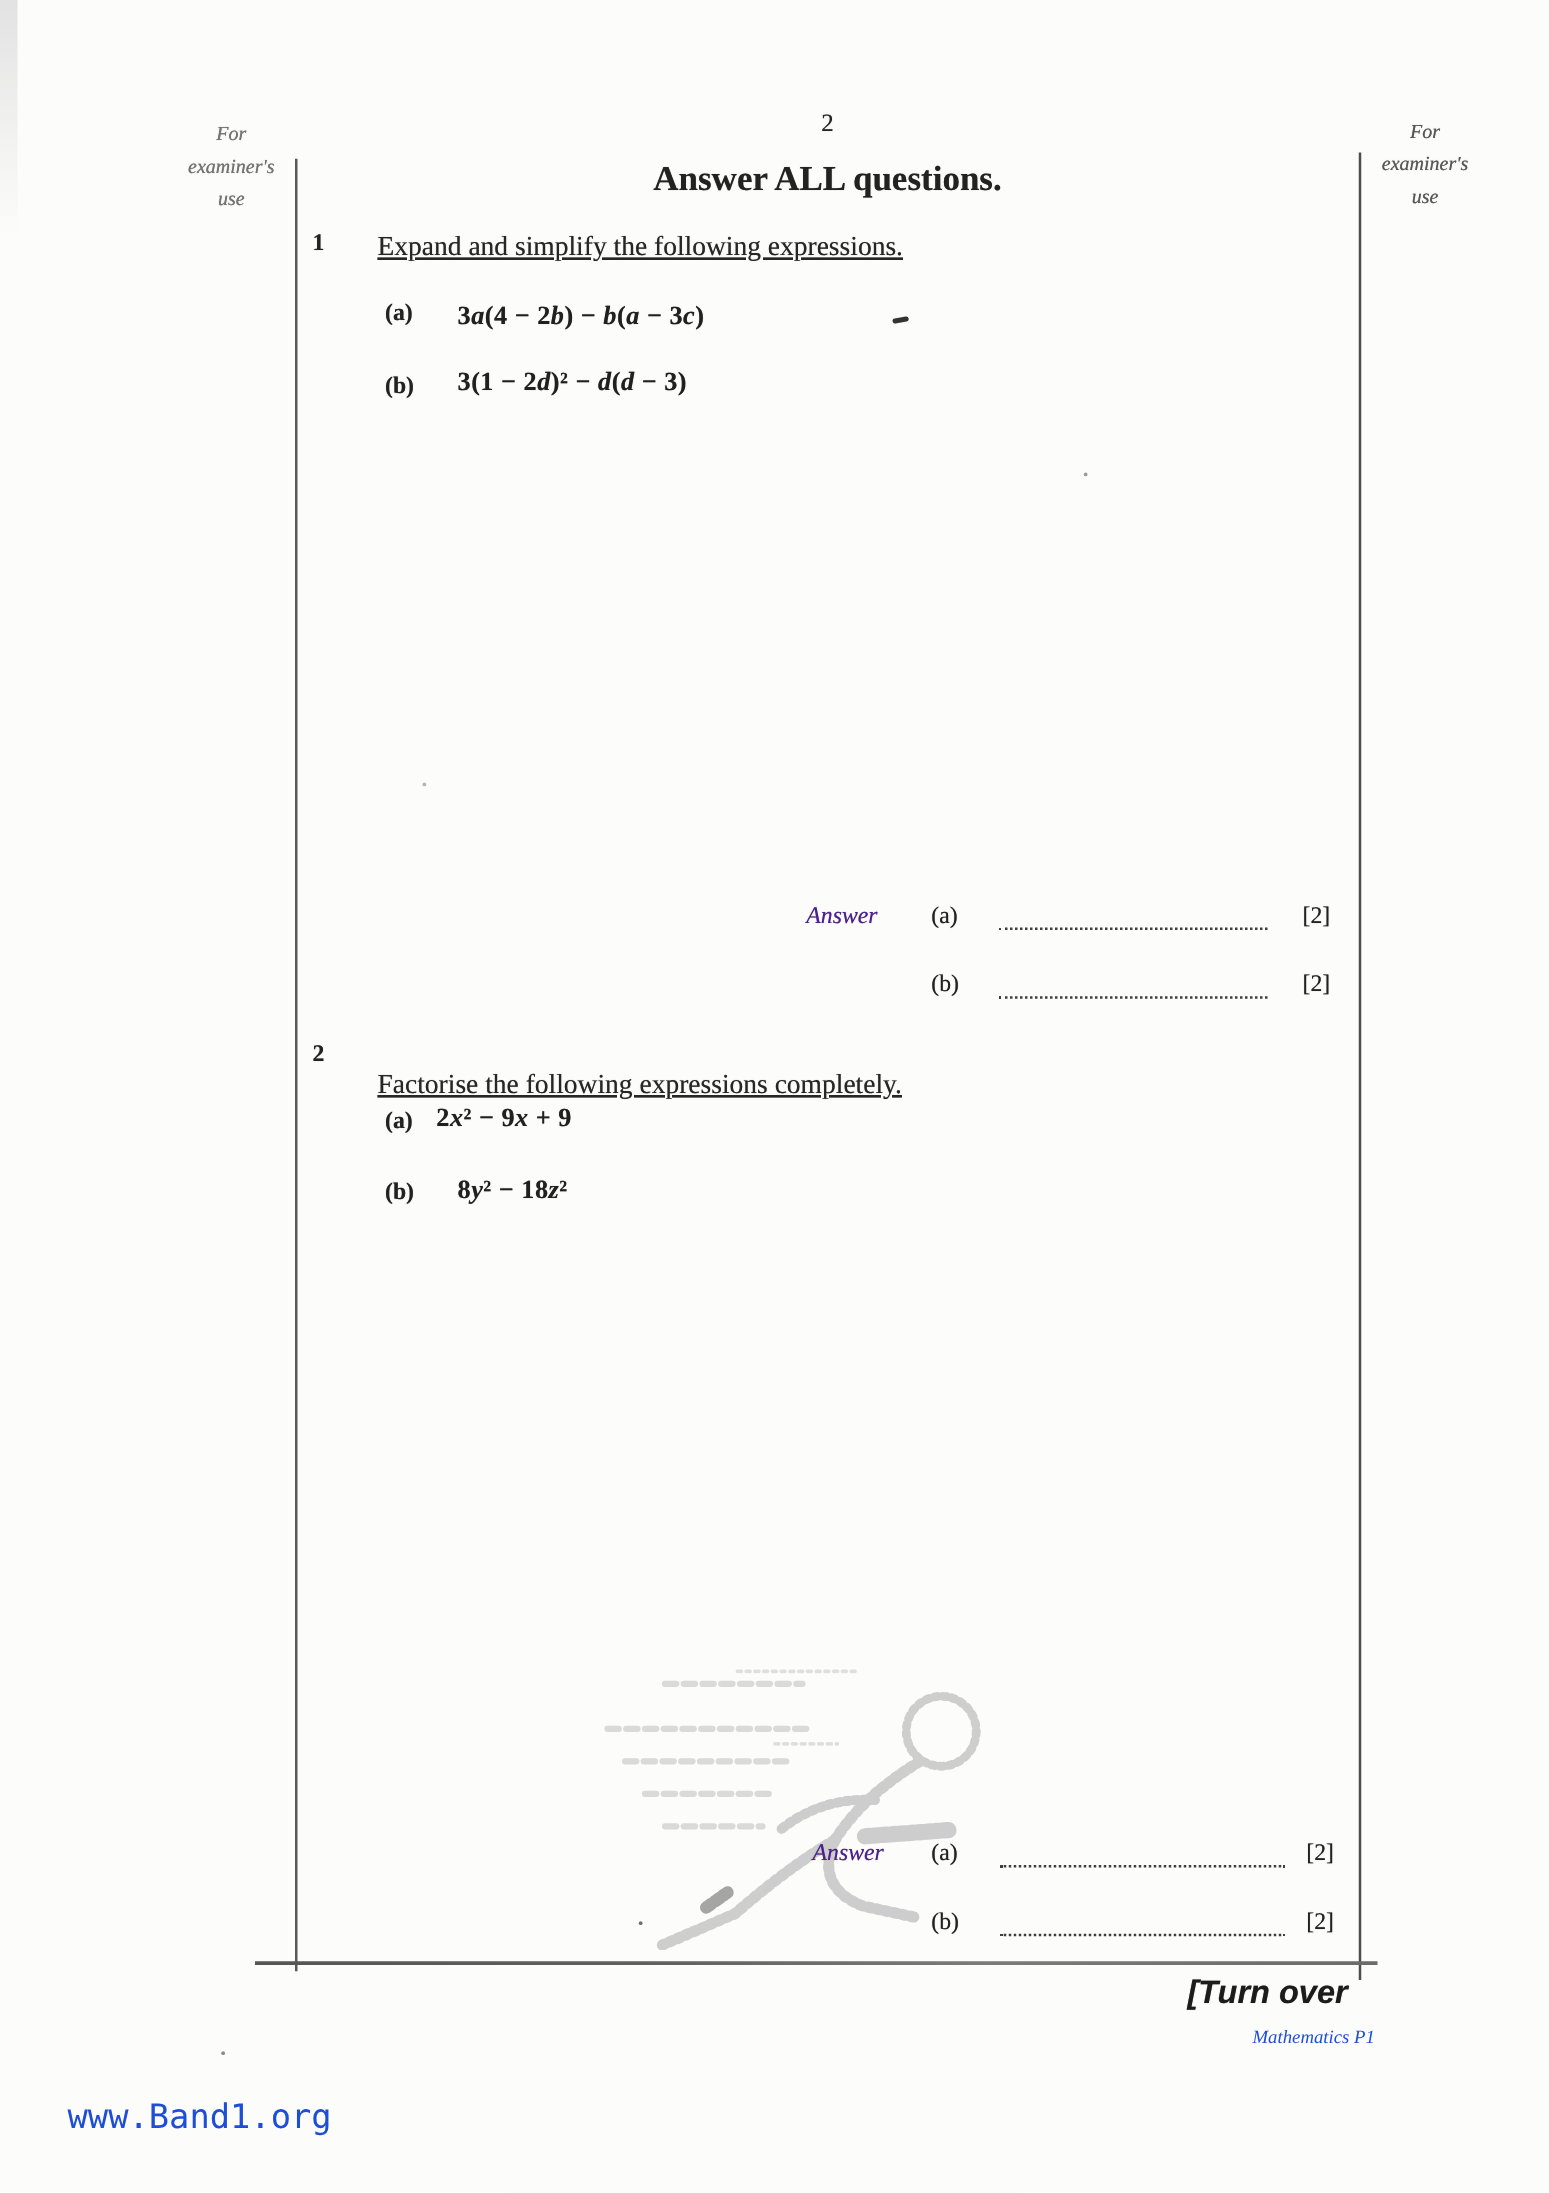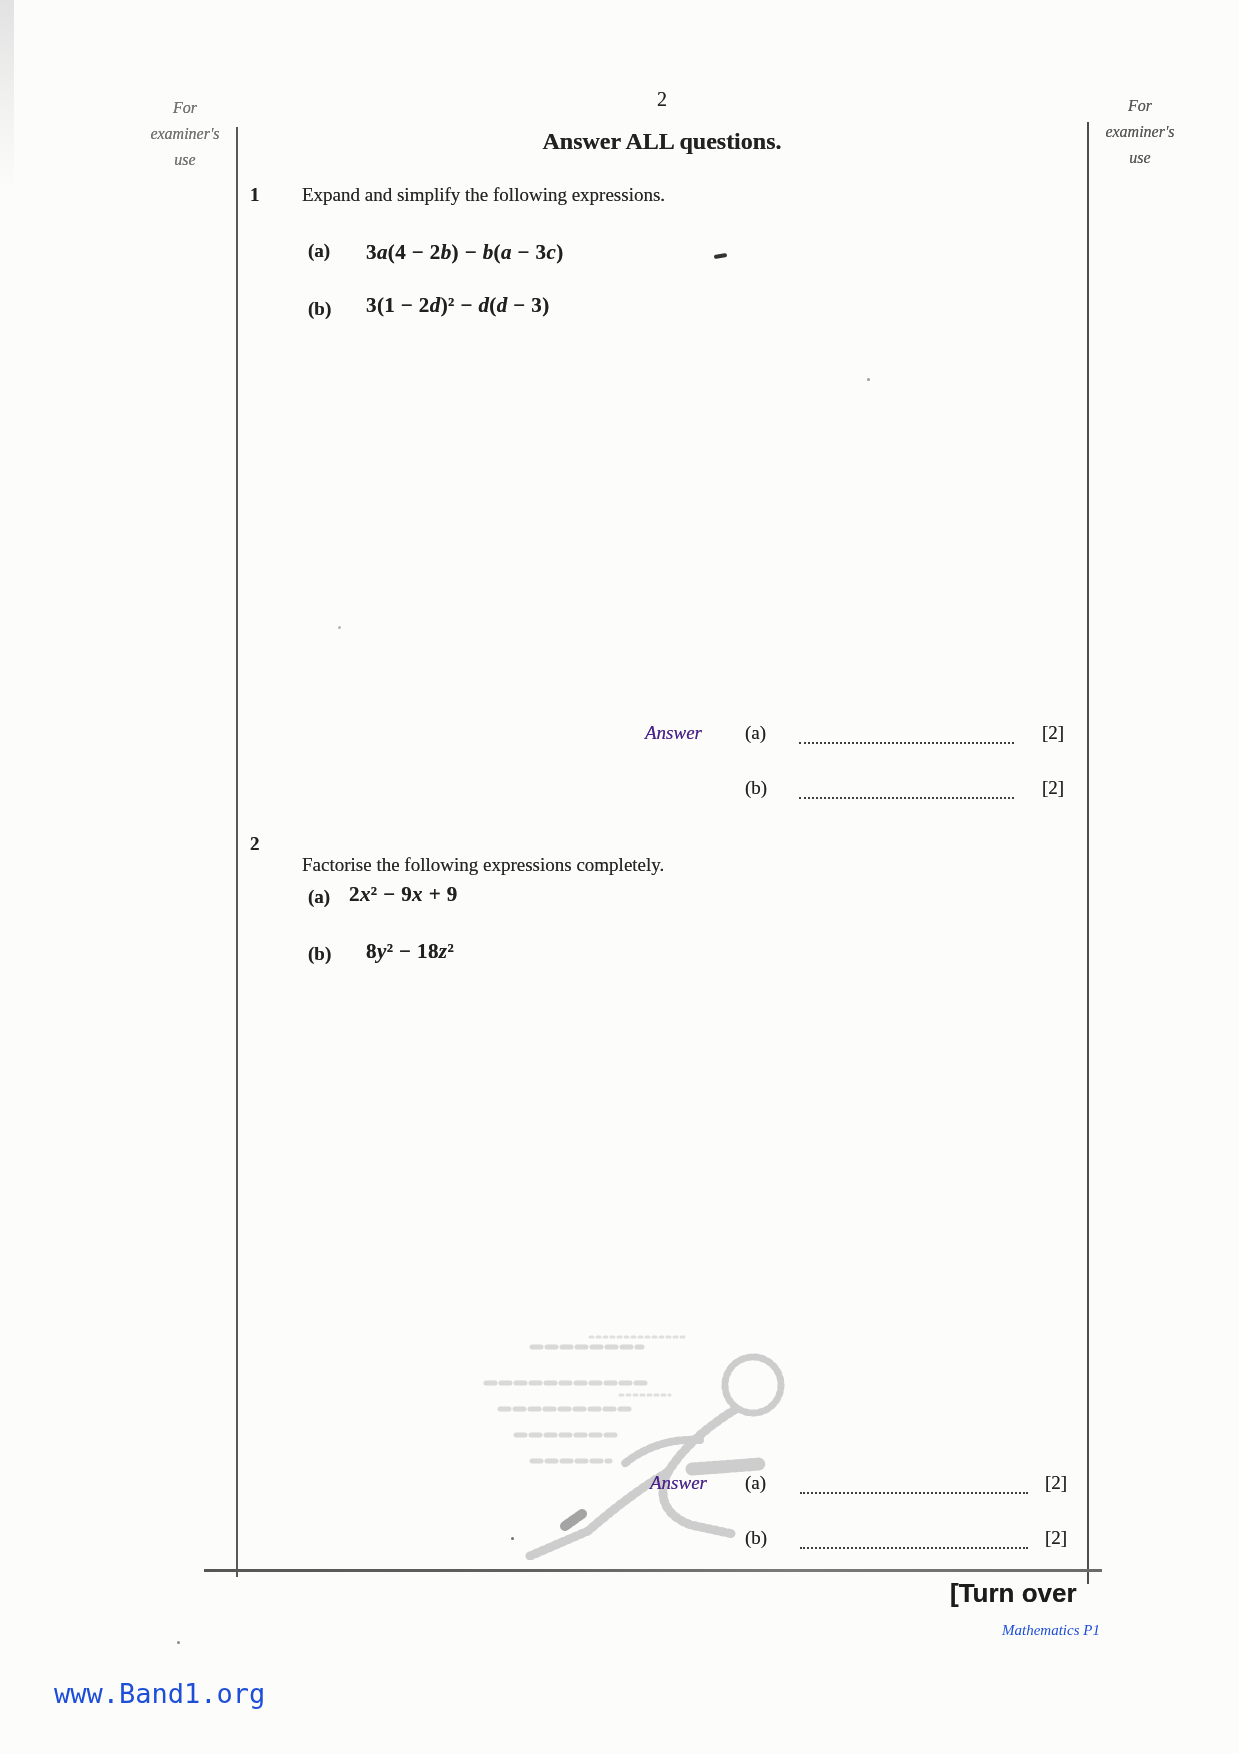--- a/index.html
+++ b/index.html
@@ -23,37 +23,37 @@
   .examiner.left{left:120px;top:95px;width:130px;color:#737373;filter:blur(0.3px);}
   .examiner.right{left:1092px;top:93px;width:96px;color:#575757;}
   
   .vrule{width:2px;}
   .vrule.left{left:236px;top:127px;height:1450px;background:#585858;}
   .vrule.right{left:1087px;top:122px;height:1462px;background:#4d4d4d;}
   .hrule{left:204px;top:1569px;width:898px;height:3px;
     background:linear-gradient(90deg,#565656 0%,#606060 35%,#7b7b7b 65%,#6b6b6b 100%);}
   
   .pagenum{left:640px;top:88px;width:44px;text-align:center;font-size:20px;}
-  .heading{left:237px;top:128px;width:850px;text-align:center;font-weight:bold;font-size:24px;color:#222;}
+  .heading{left:237px;top:128px;width:850px;text-align:center;font-weight:bold;font-size:28px;color:#222;}
   
   .qnum{font-weight:bold;font-size:19px;color:#222;}
-  .prompt{font-size:19px;}
+  .prompt{font-size:22px;text-decoration:underline;}
   .plabel{font-weight:bold;font-size:19px;color:#222;}
   .math{font-weight:bold;font-size:21px;color:#202020;letter-spacing:0.4px;}
   
   .answer-word{font-style:italic;font-size:19px;color:#4c1d95;}
   .apart{font-size:19px;color:#222;}
   .dots{height:20px;border-bottom:2.6px dotted #3e3e3e;}
   .dots.w1{width:215px;}
   .dots.w2{width:228px;}
   .marks{font-size:19px;color:#222;}
   
   .wm{left:470px;top:1225px;width:330px;height:335px;}
   
-  .turnover{left:950px;top:1578px;font-family:"Liberation Sans",sans-serif;font-weight:bold;font-size:26px;color:#1c1c1c;}
+  .turnover{left:950px;top:1578px;font-family:"Liberation Sans",sans-serif;font-weight:bold;font-size:26px;color:#1c1c1c;font-style:italic;}
   .paperlabel{left:1002px;top:1622px;font-style:italic;font-size:15px;color:#1d4ed8;filter:blur(0.3px);}
   .siteurl{left:54px;top:1678px;font-family:"DejaVu Sans Mono",monospace;font-size:27px;color:#1d4ed8;}
 </style>
 </head>
 <body>
 
 <div class="page">
 
   <div class="abs smudge"></div>
   <div class="abs dash-artifact" style="left:714px;top:254px;"></div>

